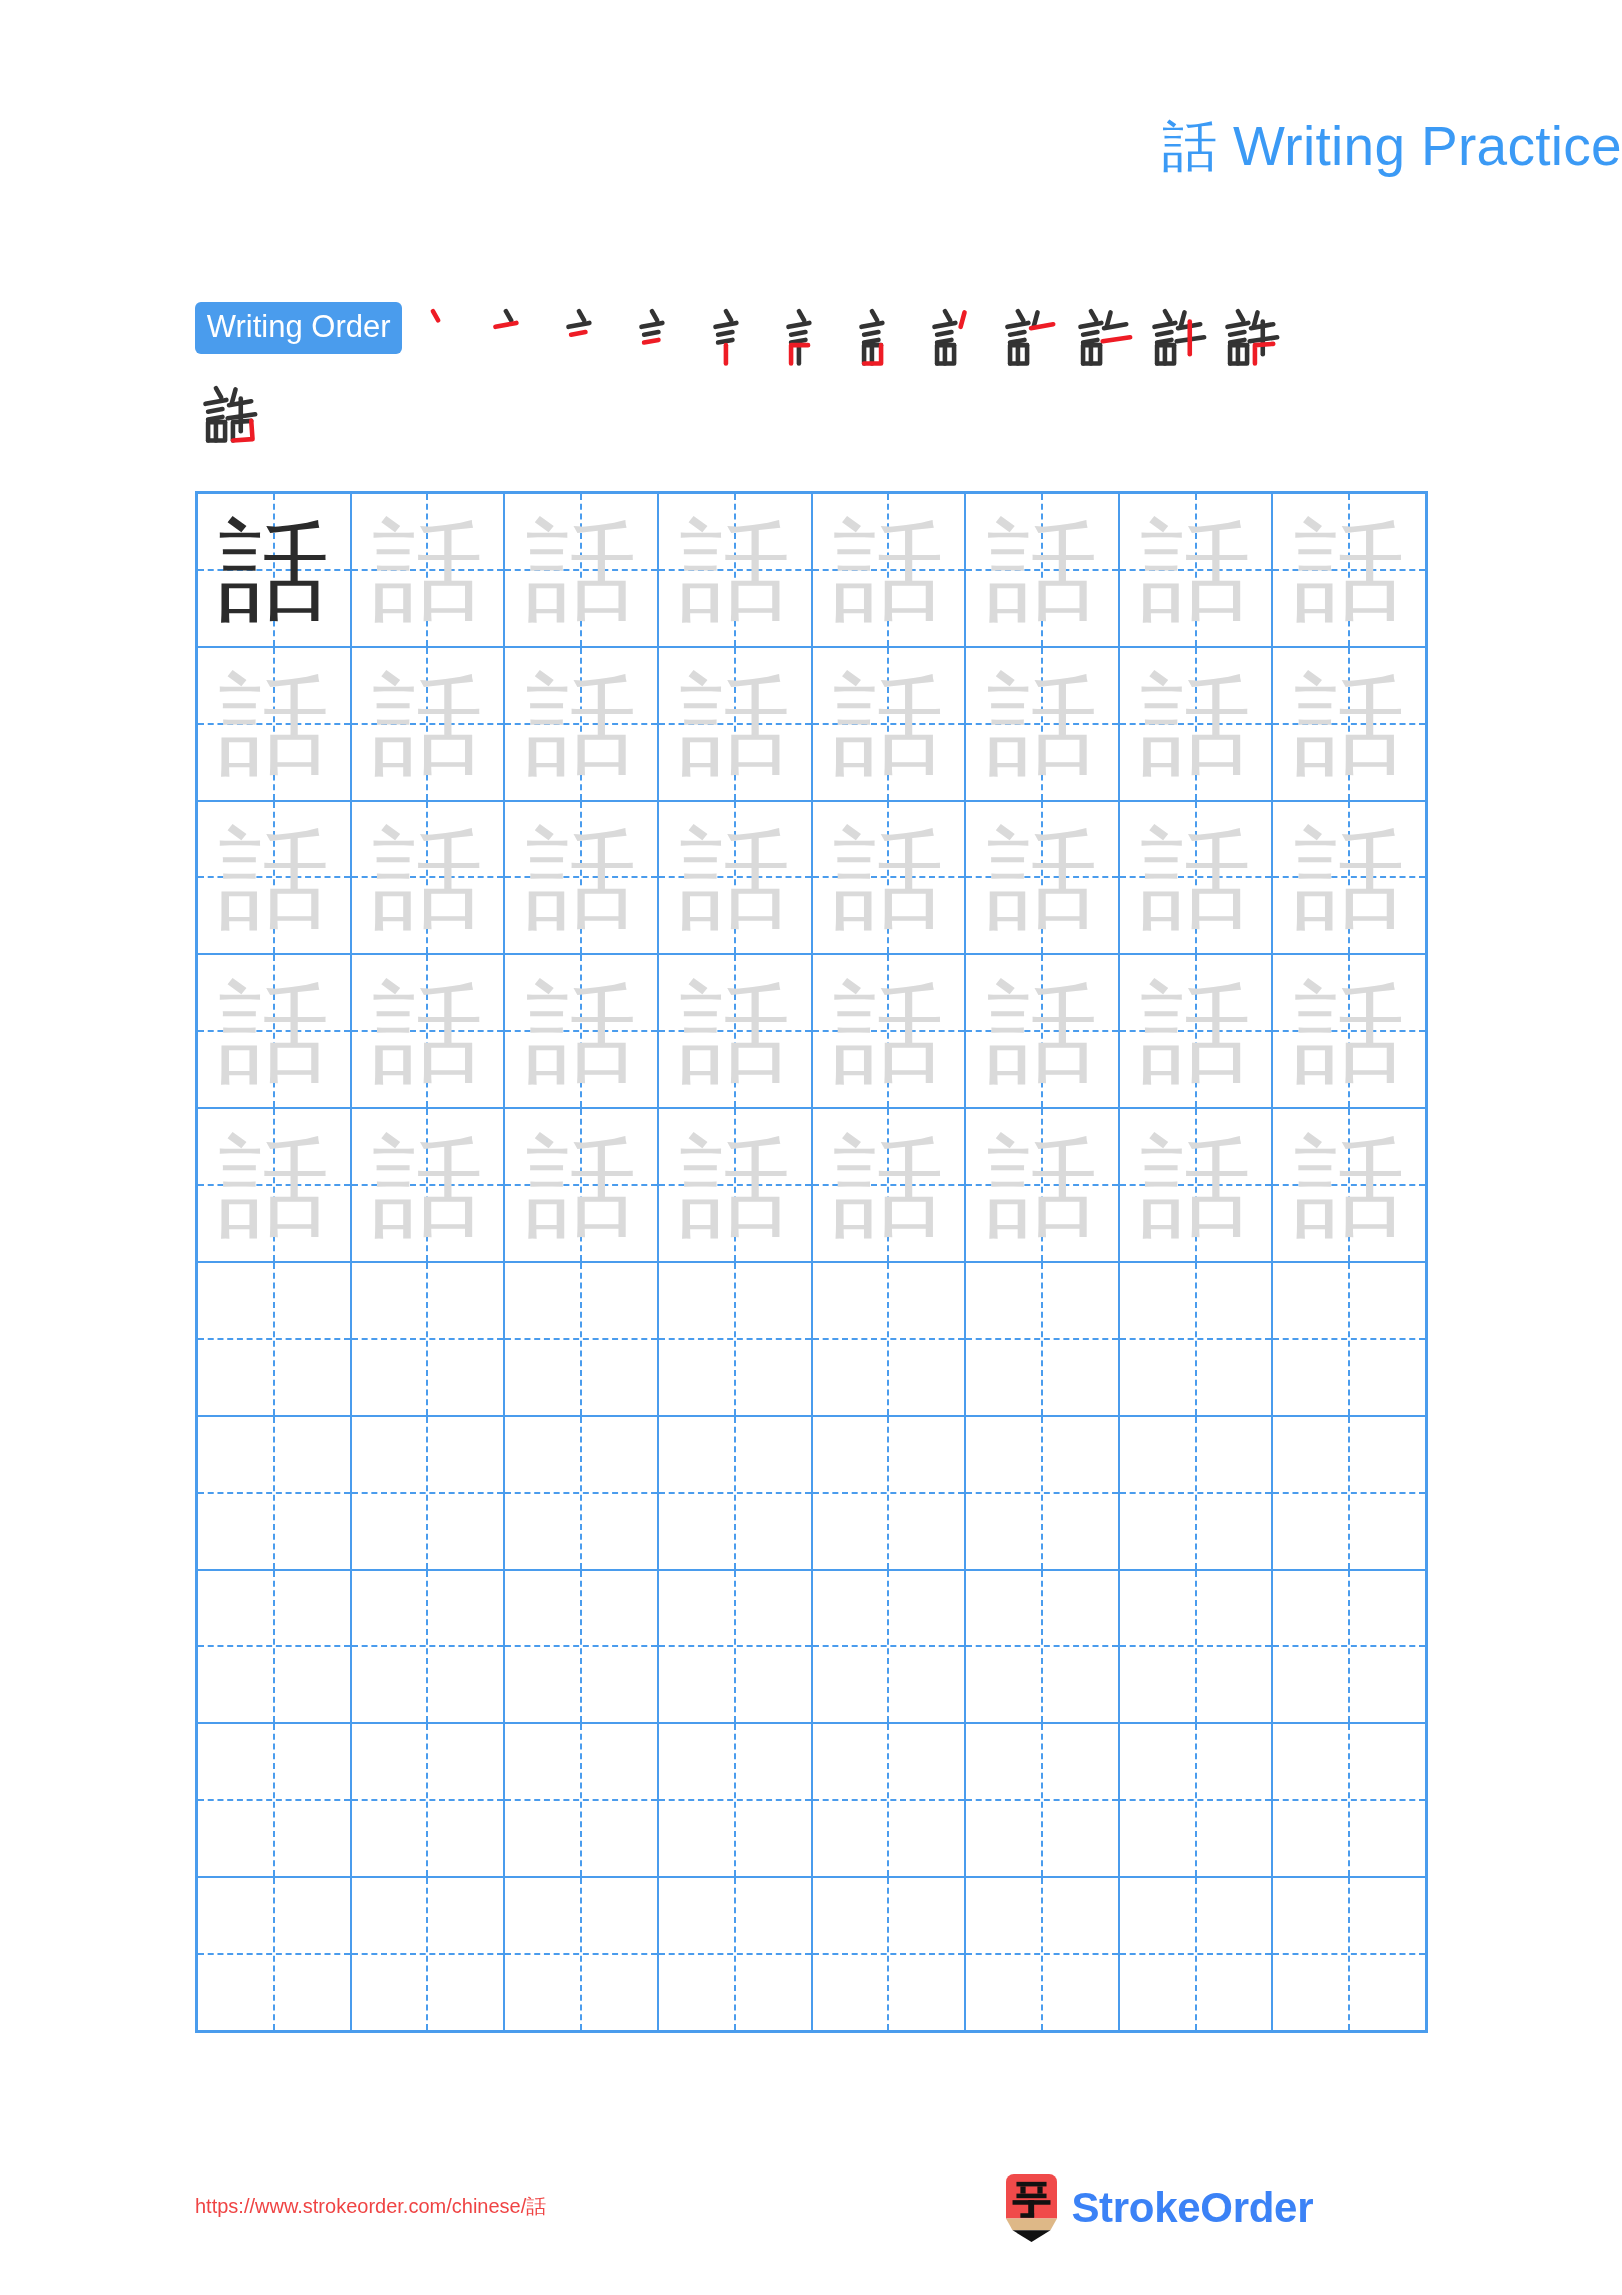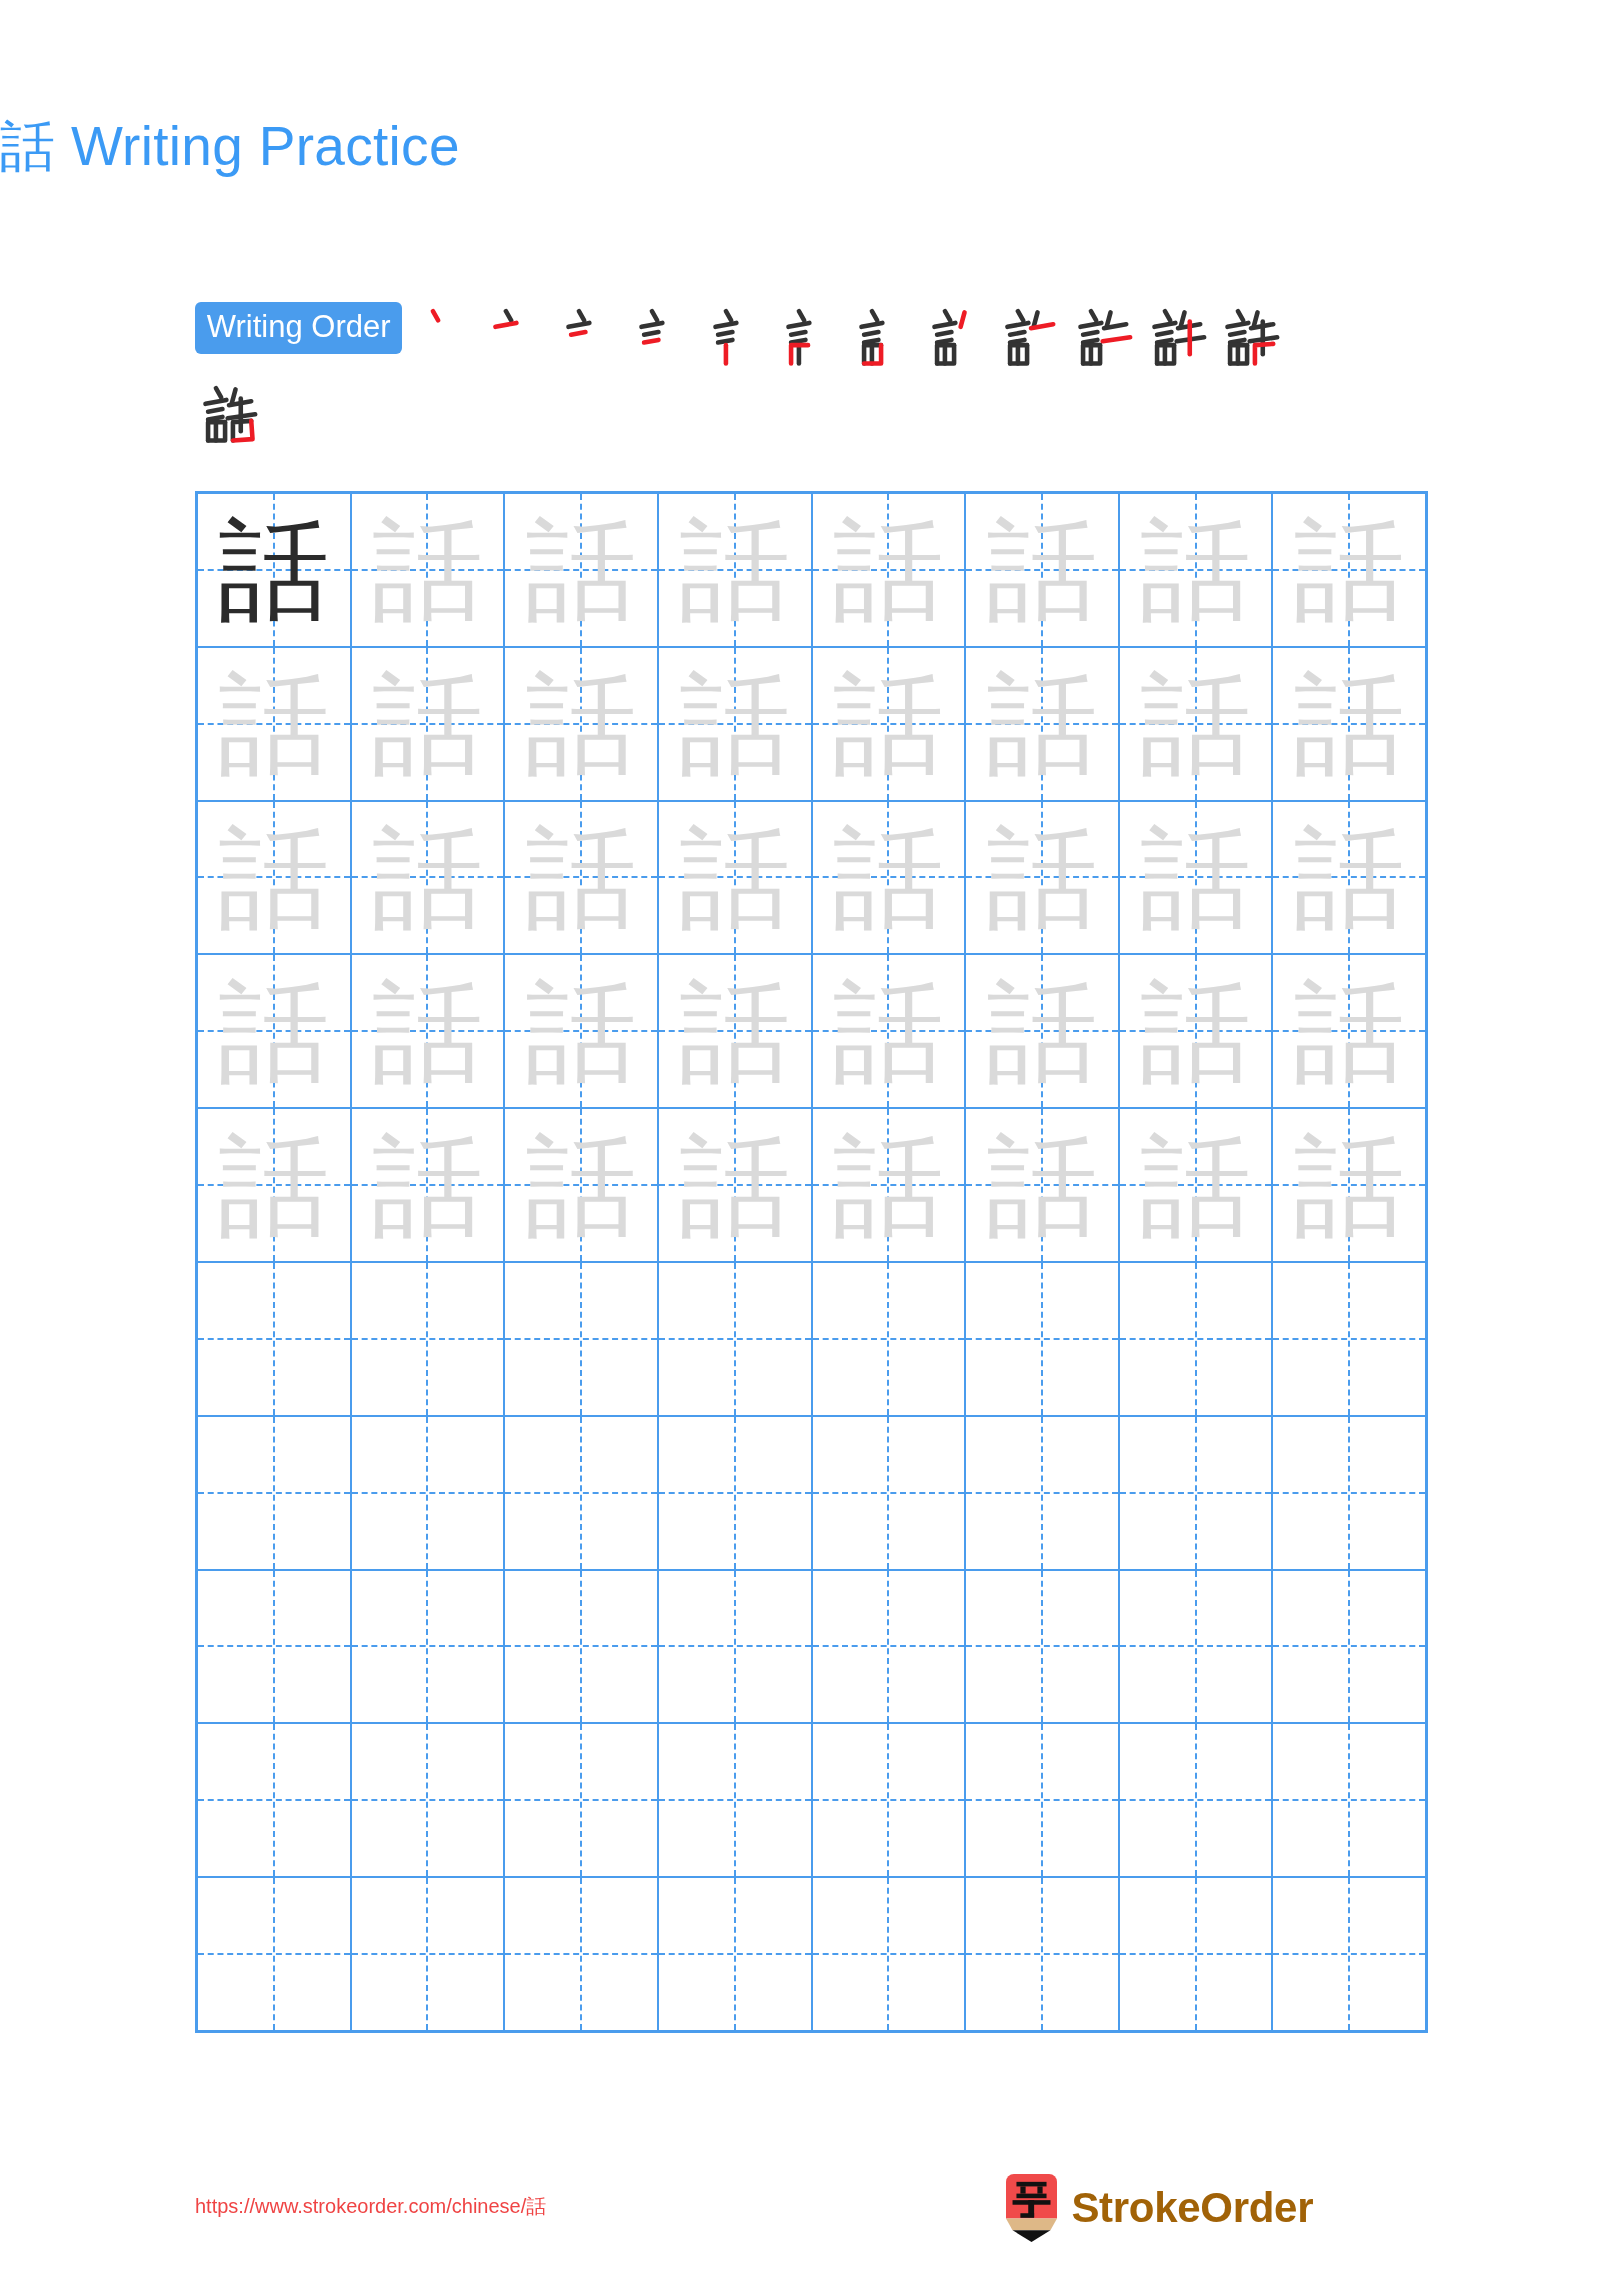--- a/index.html
+++ b/index.html
@@ -14,21 +14,21 @@
     position: relative;
     overflow: hidden;
   }
 
   
   #page-title {
     position: absolute;
     top: 110px;
     left: 0;
     width: 1622px;
-    text-align: left;
+    text-align: right;
     font-size: 55px;
     font-weight: 400;
     color: #3b9af5;
     letter-spacing: 0.3px;
     white-space: nowrap;
   }
   #page-title .han {
     font-family: "DejaVu Sans", sans-serif;
   }
 
@@ -142,21 +142,21 @@
     left: 1006px;
     top: 2174px;
     display: flex;
     align-items: center;
     gap: 14.4px;
   }
   #brand-logo-icon { width: 51px; height: 68px; display: block; }
   #brand-name {
     font-size: 42px;
     font-weight: bold;
-    color: #a16207;
+    color: #3b82f6;
     letter-spacing: -0.3px;
     white-space: nowrap;
   }
 </style>
 </head>
 <body>
 
 <div id="page-title">
   <span class="han">話</span>
   <span>Writing Practice</span>

